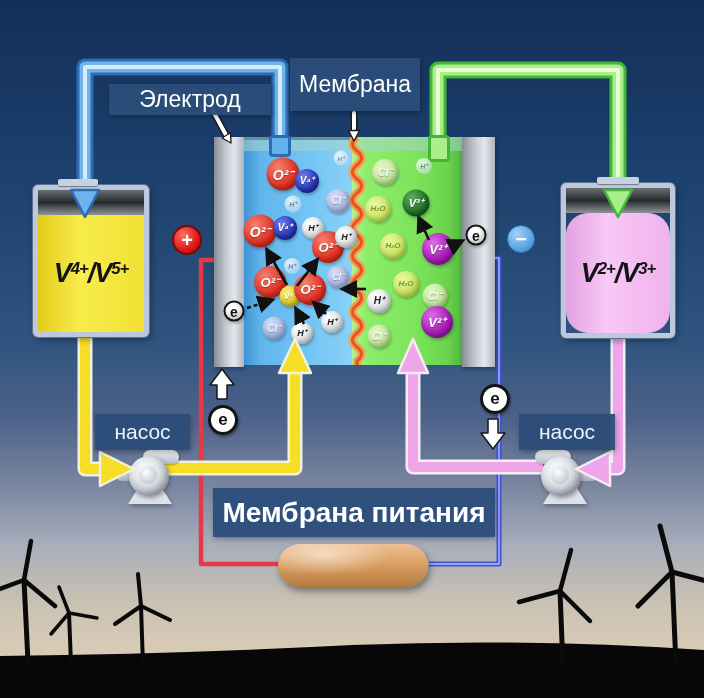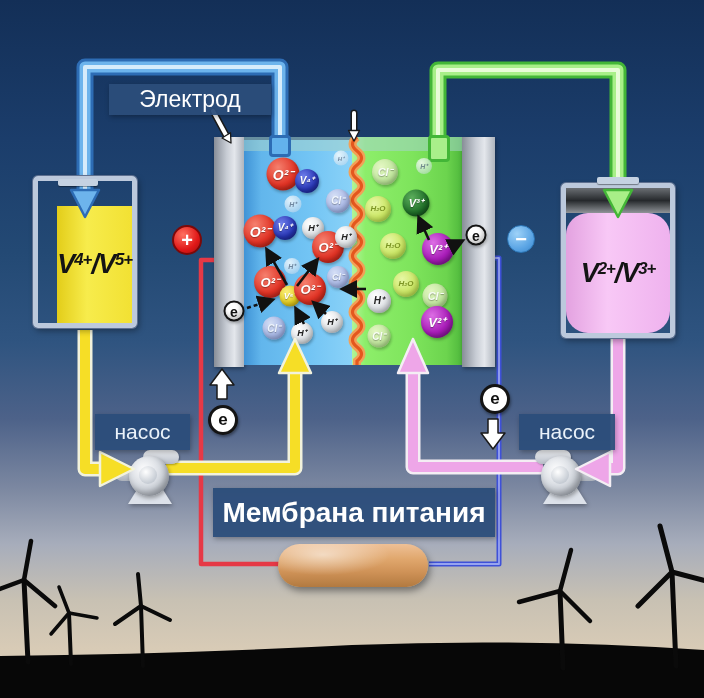--- a/index.html
+++ b/index.html
@@ -7,21 +7,21 @@
          font-family:"Liberation Sans",sans-serif;}
   .abs{position:absolute;}
   
   #sky{left:0;top:0;width:704px;height:698px;
     background:linear-gradient(180deg,#132f57 0%,#1b3d6b 20%,#234974 36%,#2f5480 49%,
       #4d6289 60%,#7c88a1 70%,#a7adbb 78%,#c8c1b3 86%,#d8cbb6 93%,#cfc6b7 100%);}
   svg.layer{position:absolute;left:0;top:0;width:704px;height:698px;pointer-events:none;}
   
   .tank{border:5px solid #bcc9dc;border-radius:5px;box-sizing:border-box;
         box-shadow:0 0 0 1px #5e7090,2px 3px 6px rgba(0,0,0,.35);display:flex;flex-direction:column;}
-  #tank-left{left:33px;top:176px;width:104px;height:152px;align-items:flex-end;}
+  #tank-left{left:33px;top:185px;width:116px;height:152px;}
   #tank-right{left:561px;top:183px;width:114px;height:155px;}
   .tank-band{height:25px;background:linear-gradient(180deg,#6a6e73,#26292c 50%,#909498);}
   .tank-body{flex:1;display:flex;align-items:center;justify-content:center;}
   #tank-left .tank-body{background:linear-gradient(90deg,#e3cd19,#f7ec4c 40%,#f2e133);}
   #tank-right .tank-body{background:linear-gradient(90deg,#e3a2e0,#f8c8f6 40%,#efb2ee);border-radius:22px;}
   .tank-label{font-style:italic;font-weight:700;color:#141414;font-size:27px;letter-spacing:-1px;}
   .tank-label sup{font-size:.62em;vertical-align:.45em;}
   .flange{background:#c5d2e2;border-radius:2px;box-shadow:0 1px 1px rgba(0,0,0,.4);}
   
   .electrode{top:137px;height:230px;background:linear-gradient(90deg,#878d97,#c7ccd4 42%,#e4e7ec 68%,#aeb4bd);
@@ -290,19 +290,20 @@
       </g>
     </g>
   </svg>
 
   <div id="plus-badge" class="abs badge">+</div>
   <div id="minus-badge" class="abs badge">−</div>
   <div id="e-left" class="abs e-badge">e</div>
   <div id="e-right" class="abs e-badge">e</div>
 
   <div id="label-electrode" class="abs lbox">Электрод</div>
+  <div id="label-membrane" class="abs lbox">Мембрана</div>
   <div id="label-pump-left" class="abs lbox">насос</div>
   <div id="label-pump-right" class="abs lbox">насос</div>
   <div id="label-power" class="abs lbox">Мембрана питания</div>
 
   <div id="power-capsule" class="abs"></div>
 
 </div>
 
 </body></html>

